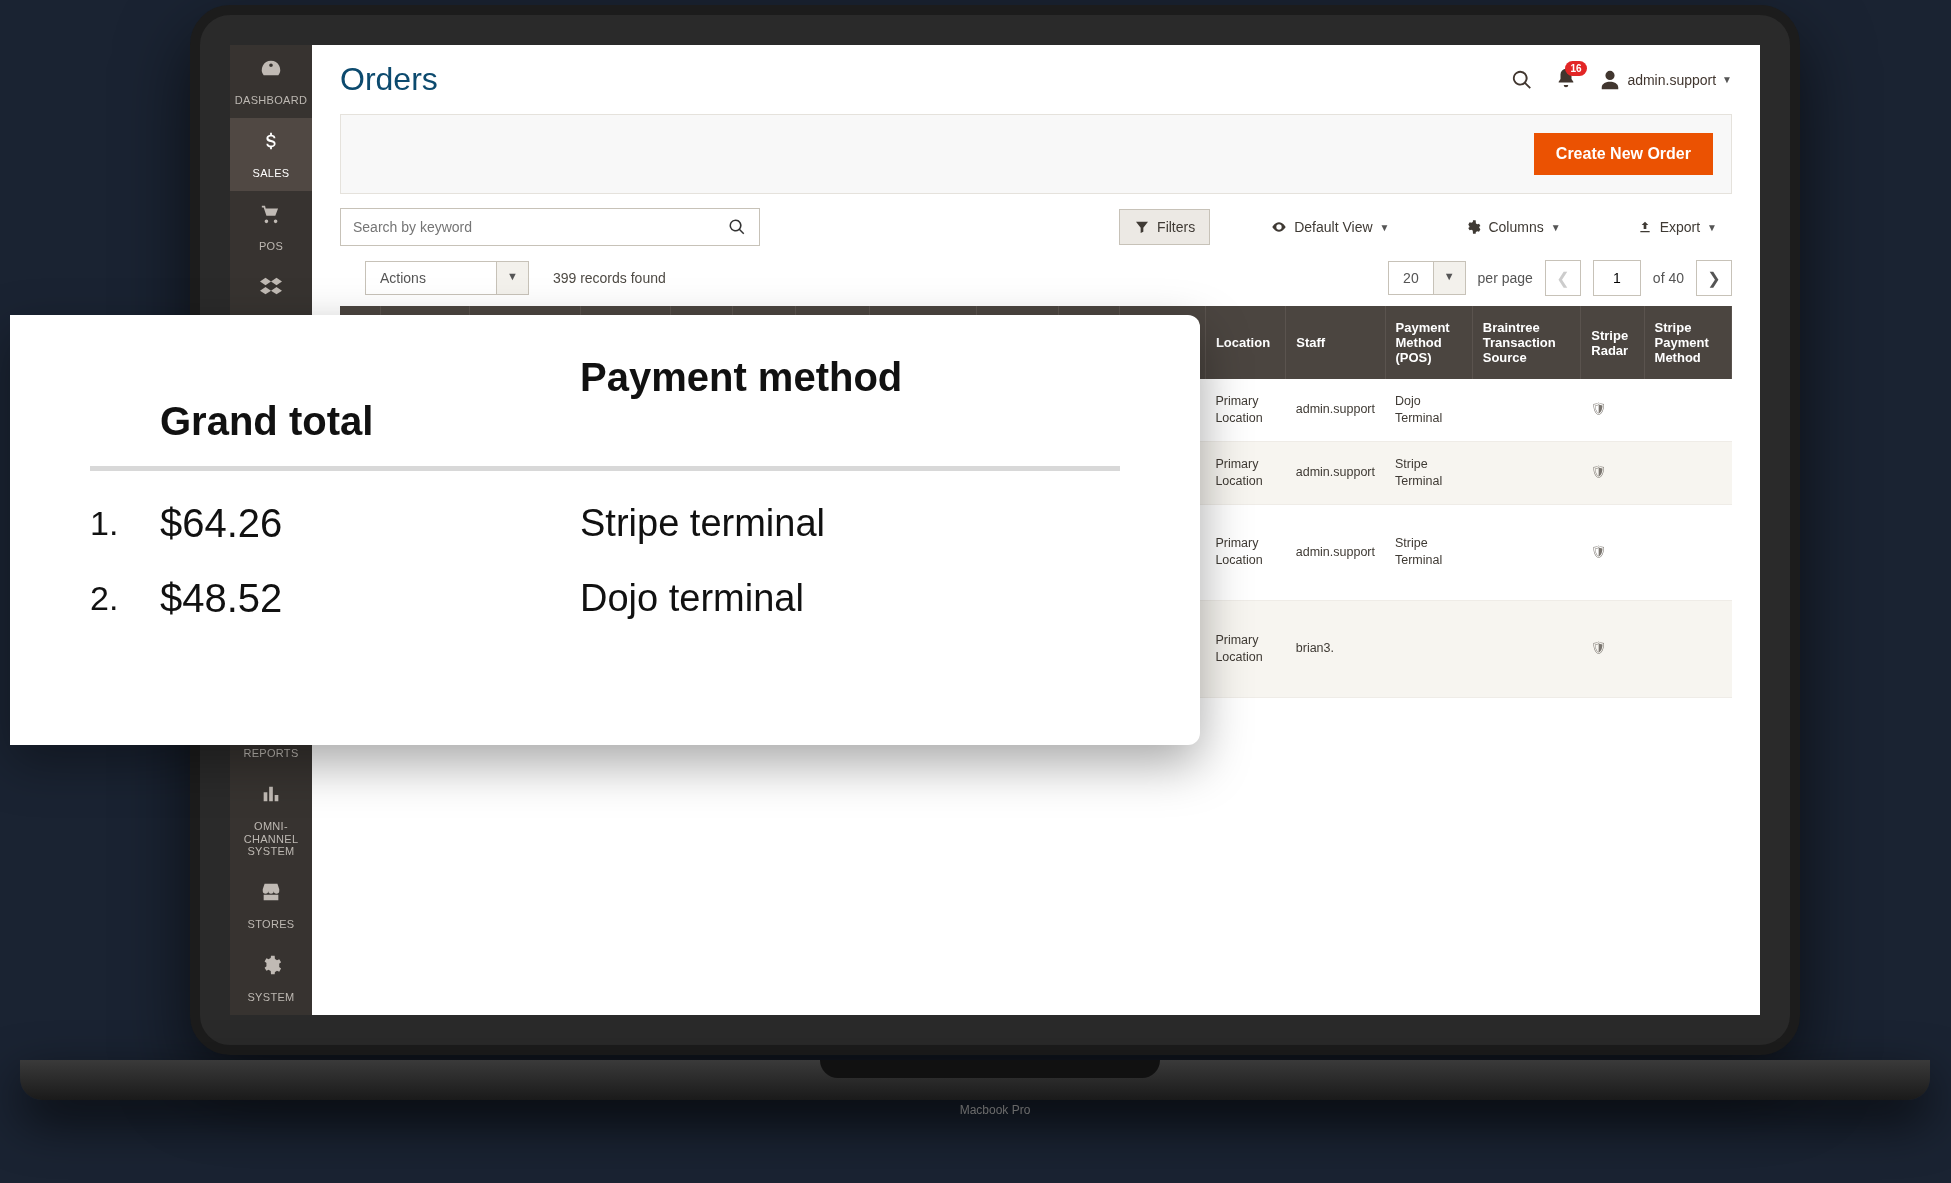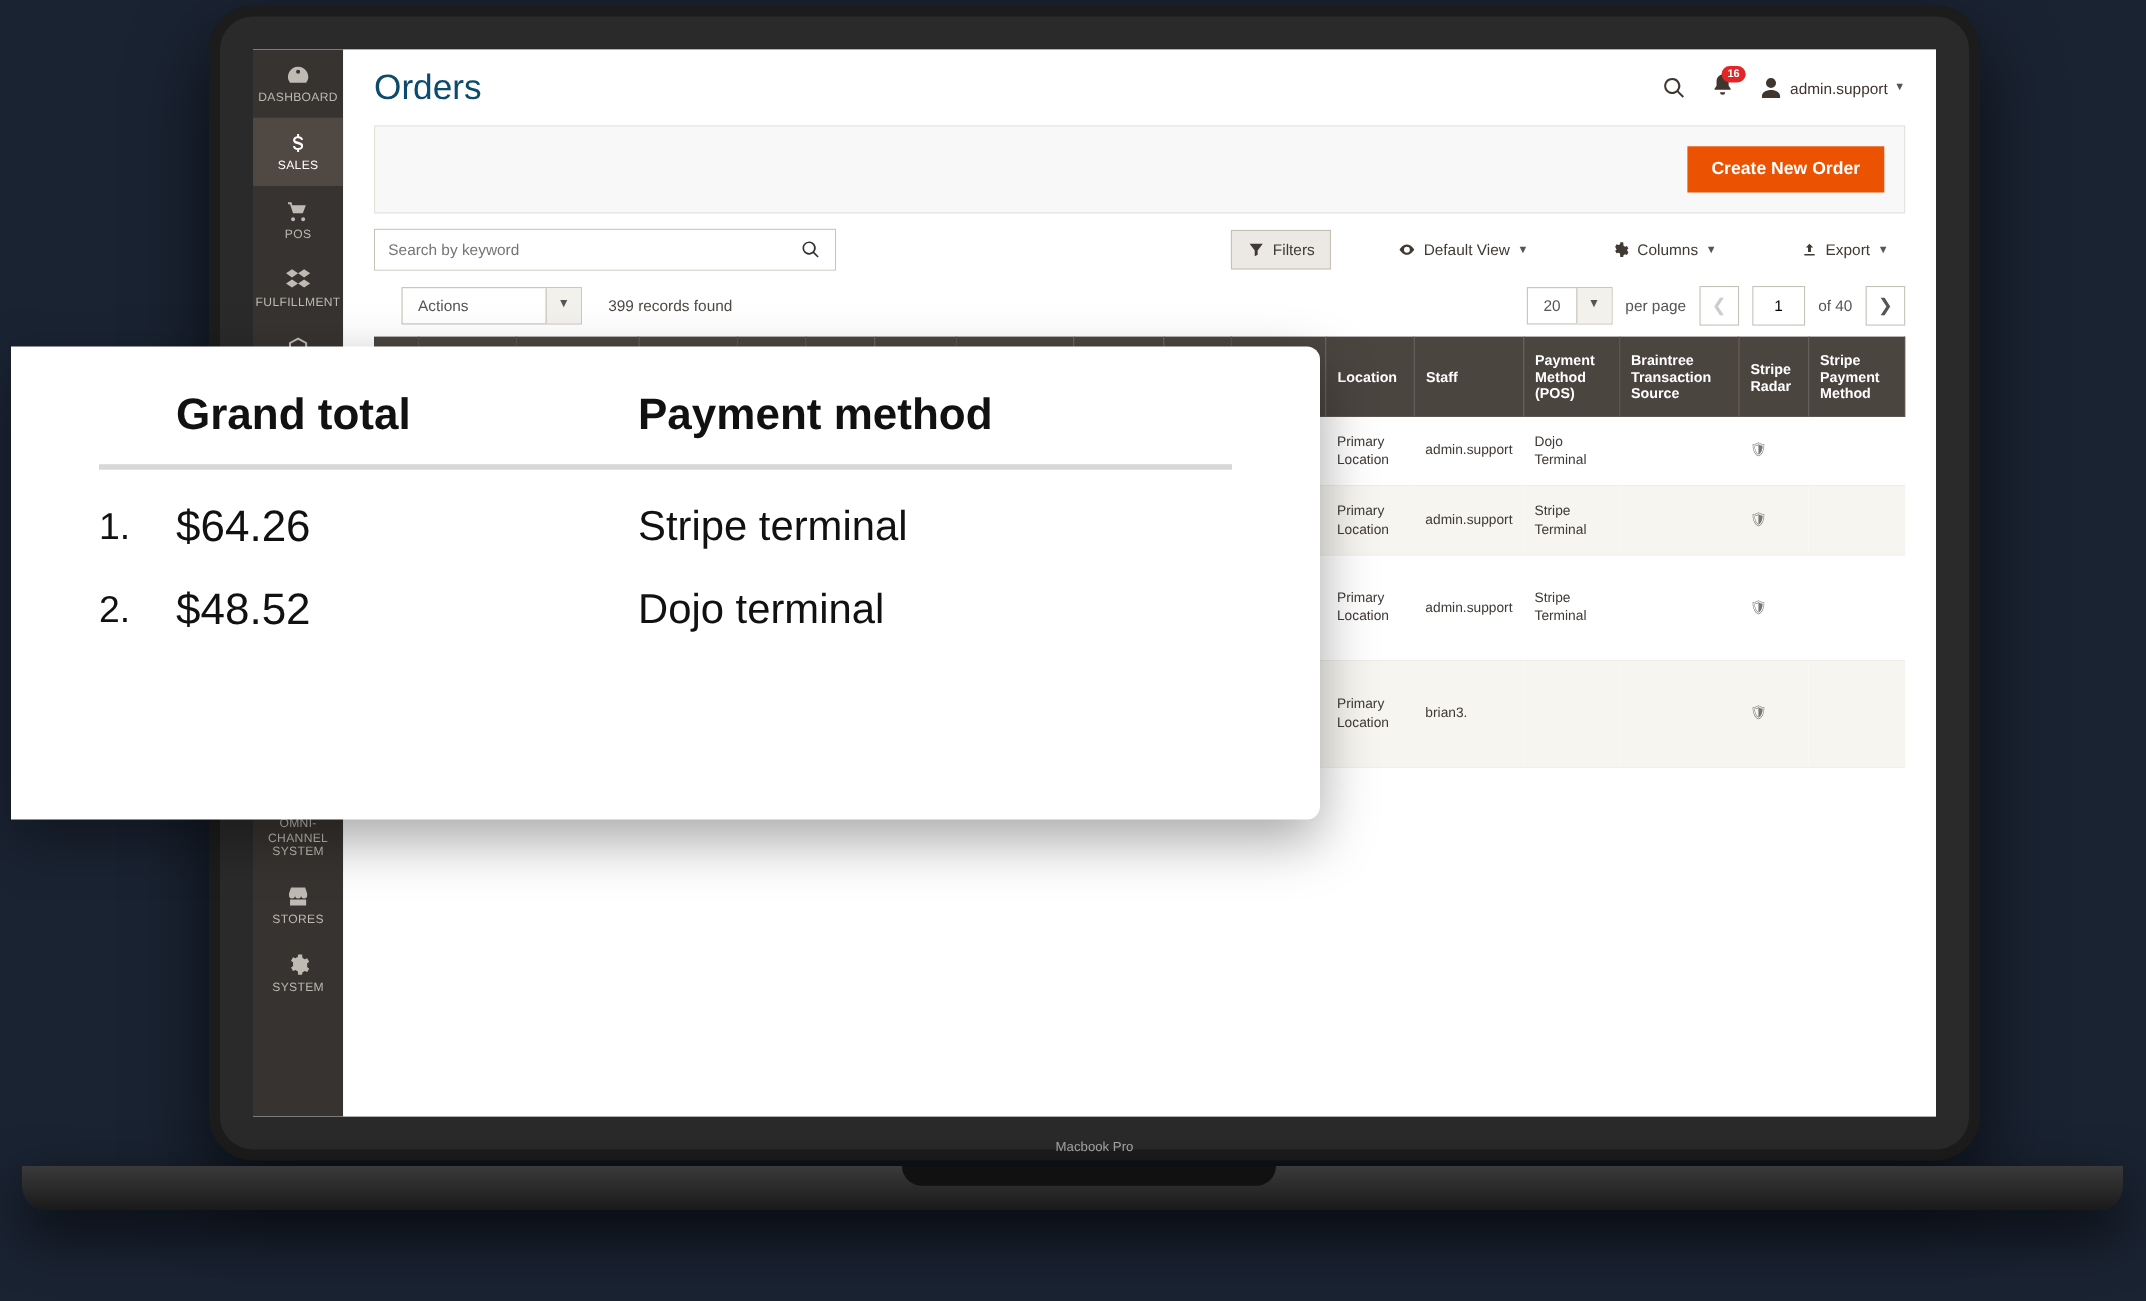--- a/index.html
+++ b/index.html
@@ -32,21 +32,21 @@
     left: 820px;
     top: 1060px;
     width: 340px;
     height: 18px;
     background: #111;
     border-radius: 0 0 18px 18px;
   }
   .laptop-label {
     position:absolute;
     left:0; right:0;
-    top: 1020px;
+    top: 1088px;
     text-align:center;
     color:#aaa;
     font-size:12px;
   }
 
   .screen {
     position: absolute;
     left: 30px; top: 30px; right: 30px; bottom: 30px;
     background: #fff;
     overflow: hidden;
@@ -60,21 +60,21 @@
     background: #373330;
     color: #bdb8b2;
     font-size: 11px;
   }
   .sidebar-item {
     display:flex;
     flex-direction:column;
     align-items:center;
     justify-content:center;
     padding: 12px 0;
-    gap:4px;
+    gap:15px;
     cursor:pointer;
   }
   .sidebar-item.active { background:#504843; color:#fff; }
   .sidebar-item svg, .sidebar-item .ico { width:22px; height:22px; fill:#c0bab4; }
   .sidebar-item.active svg { fill:#fff; }
   .sidebar-label { text-align:center; letter-spacing:0.3px; line-height:1.1; padding: 0 4px;}
 
   
   .main { position:absolute; left:82px; top:0; right:0; bottom:0; background:#fff; }
   .topline { display:flex; align-items:center; justify-content:space-between; padding: 16px 28px 8px; }
@@ -131,21 +131,21 @@
     top: 315px;
     width: 1190px;
     height: 430px;
     background:#fff;
     border-radius: 0 12px 12px 0;
     box-shadow: 0 18px 50px rgba(0,0,0,0.35);
     padding: 40px 80px;
   }
   .ov-head { display:flex; }
   .ov-col1 { width:70px; }
-  .ov-col2 { width:420px; font-size:40px; font-weight:700; color:#111; }
+  .ov-col2 { width:420px; font-size:40px; font-weight:700; color:#111;margin-top:44px; }
   .ov-col3 { font-size:40px; font-weight:700; color:#111; }
   .ov-divider { height:5px; background:#d8d8d8; margin: 22px 0 30px;}
   .ov-row { display:flex; align-items:center; margin: 30px 0;}
   .ov-row .num { width:70px; font-size:34px; color:#111;}
   .ov-row .val1 { width:420px; font-size:40px; color:#111;}
   .ov-row .val2 { font-size:38px; color:#111;}
 </style>
 </head>
 <body>
 

